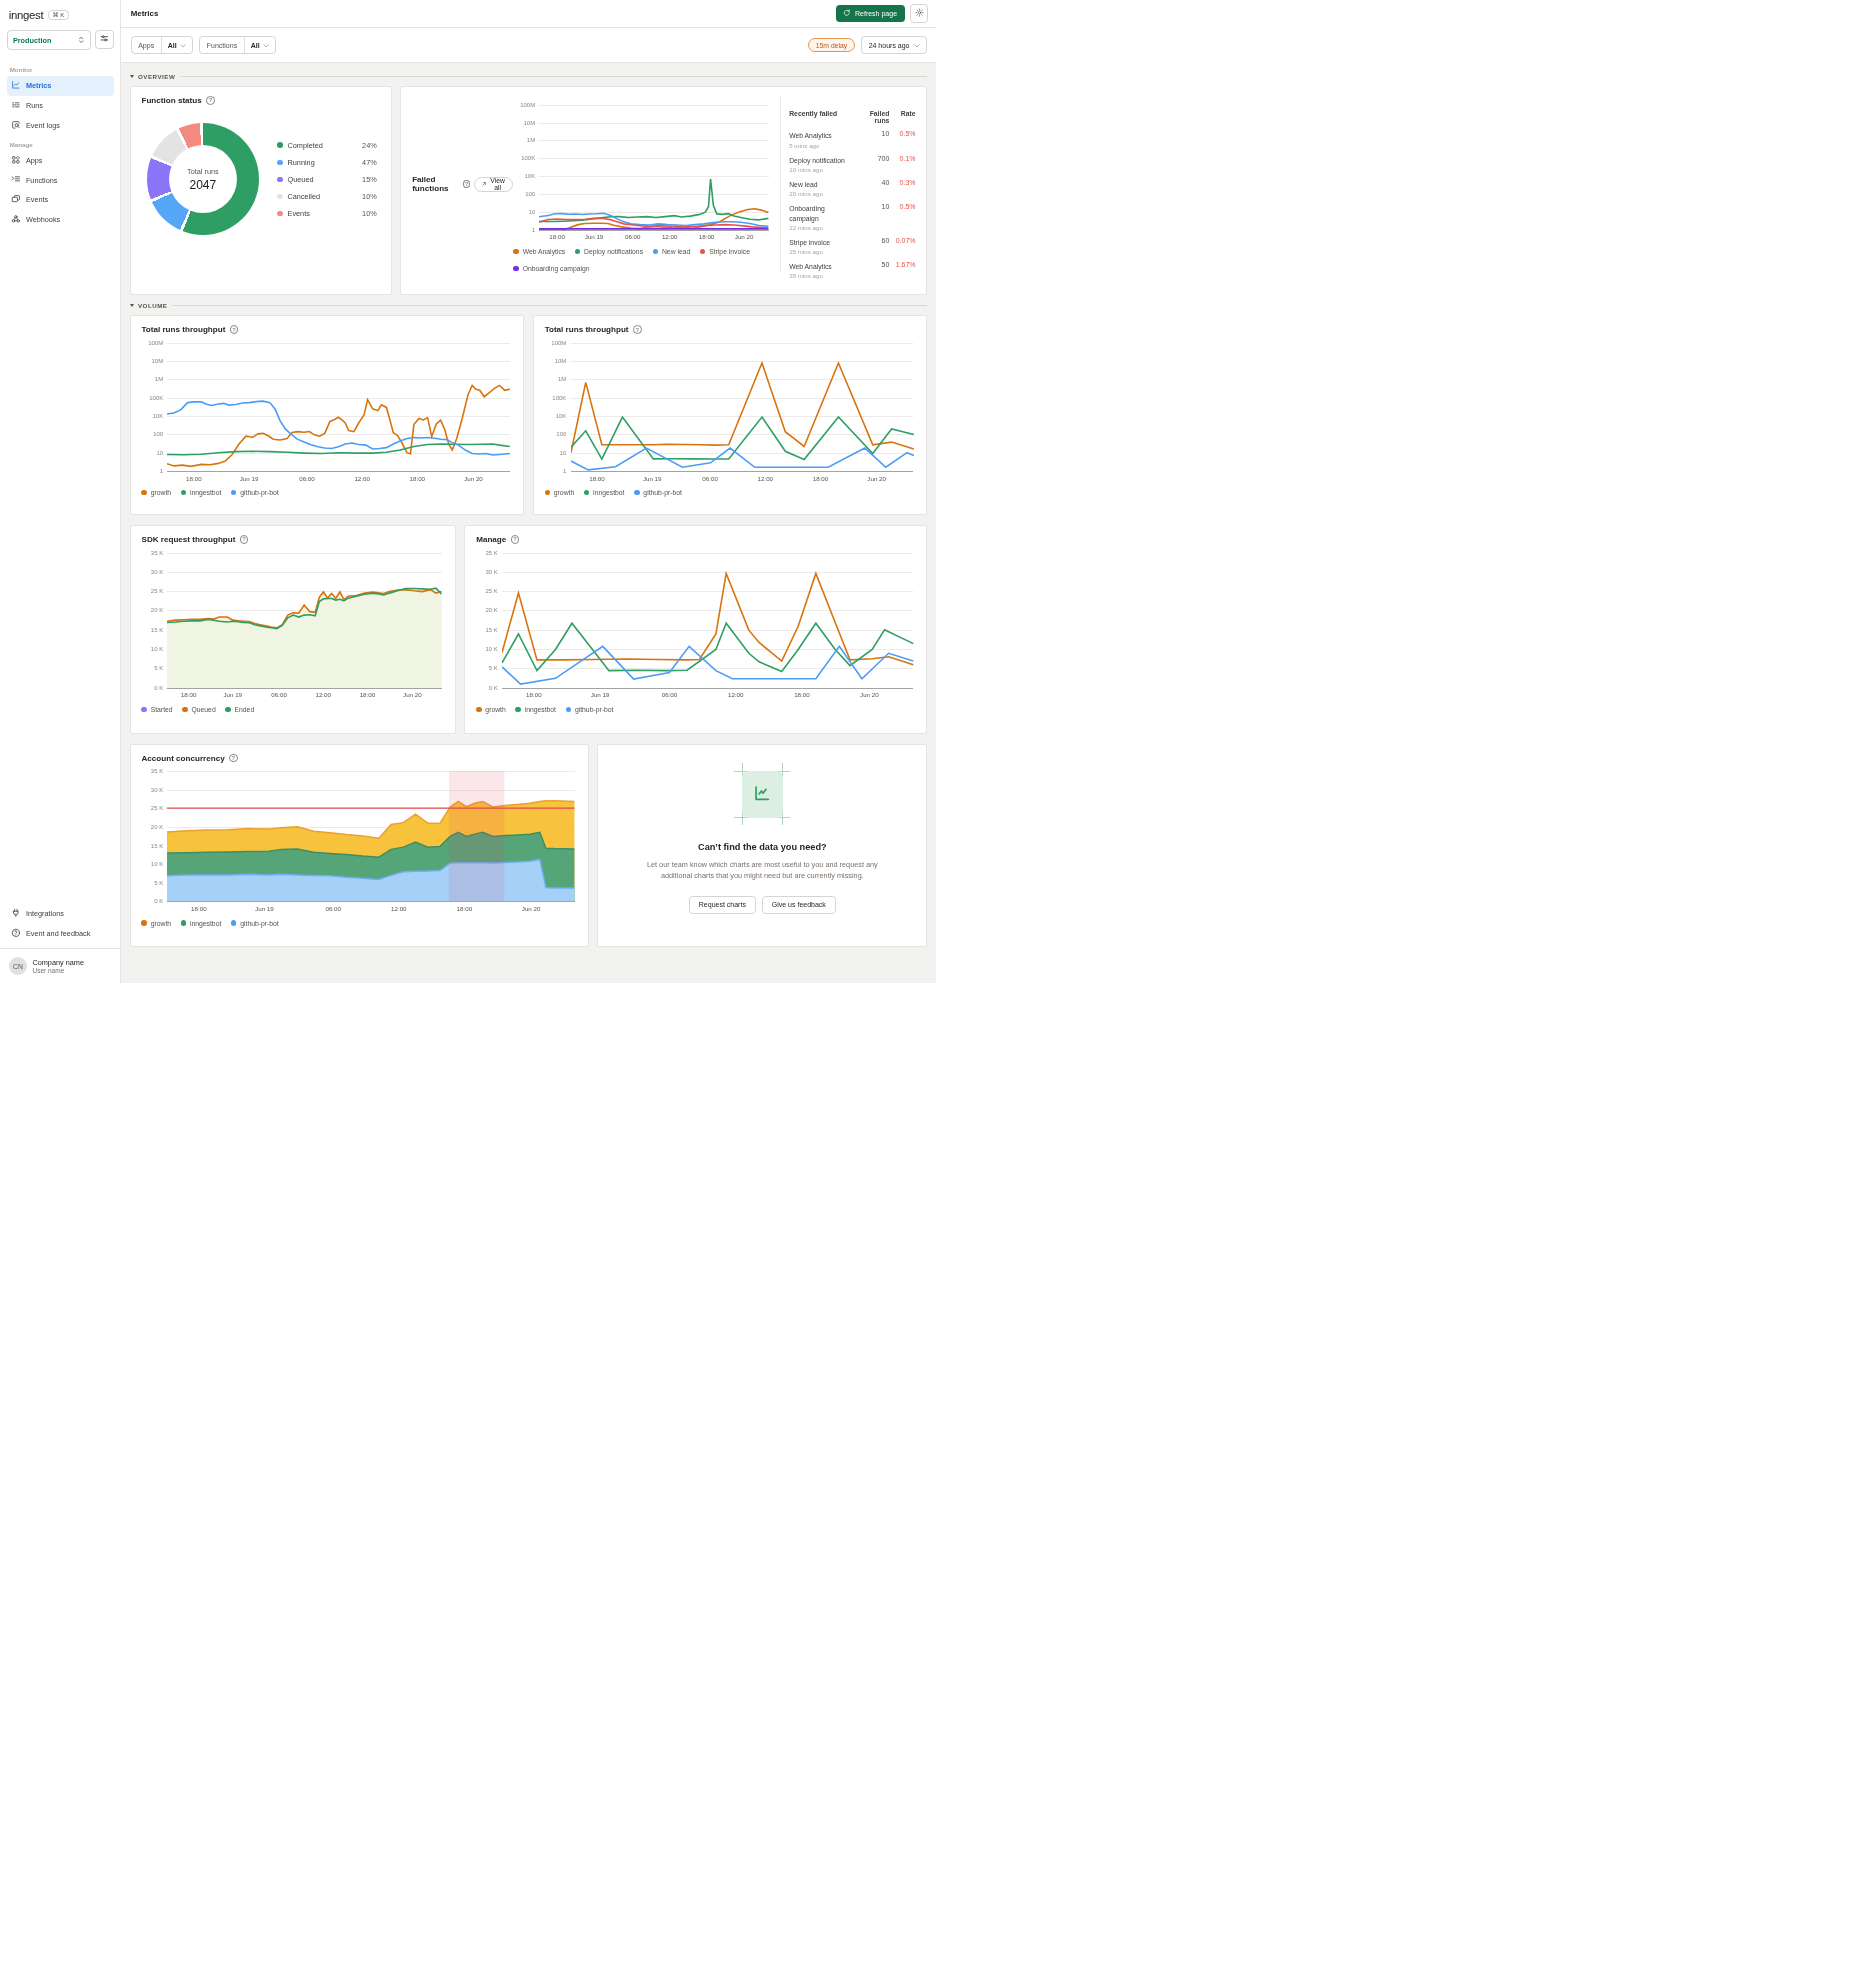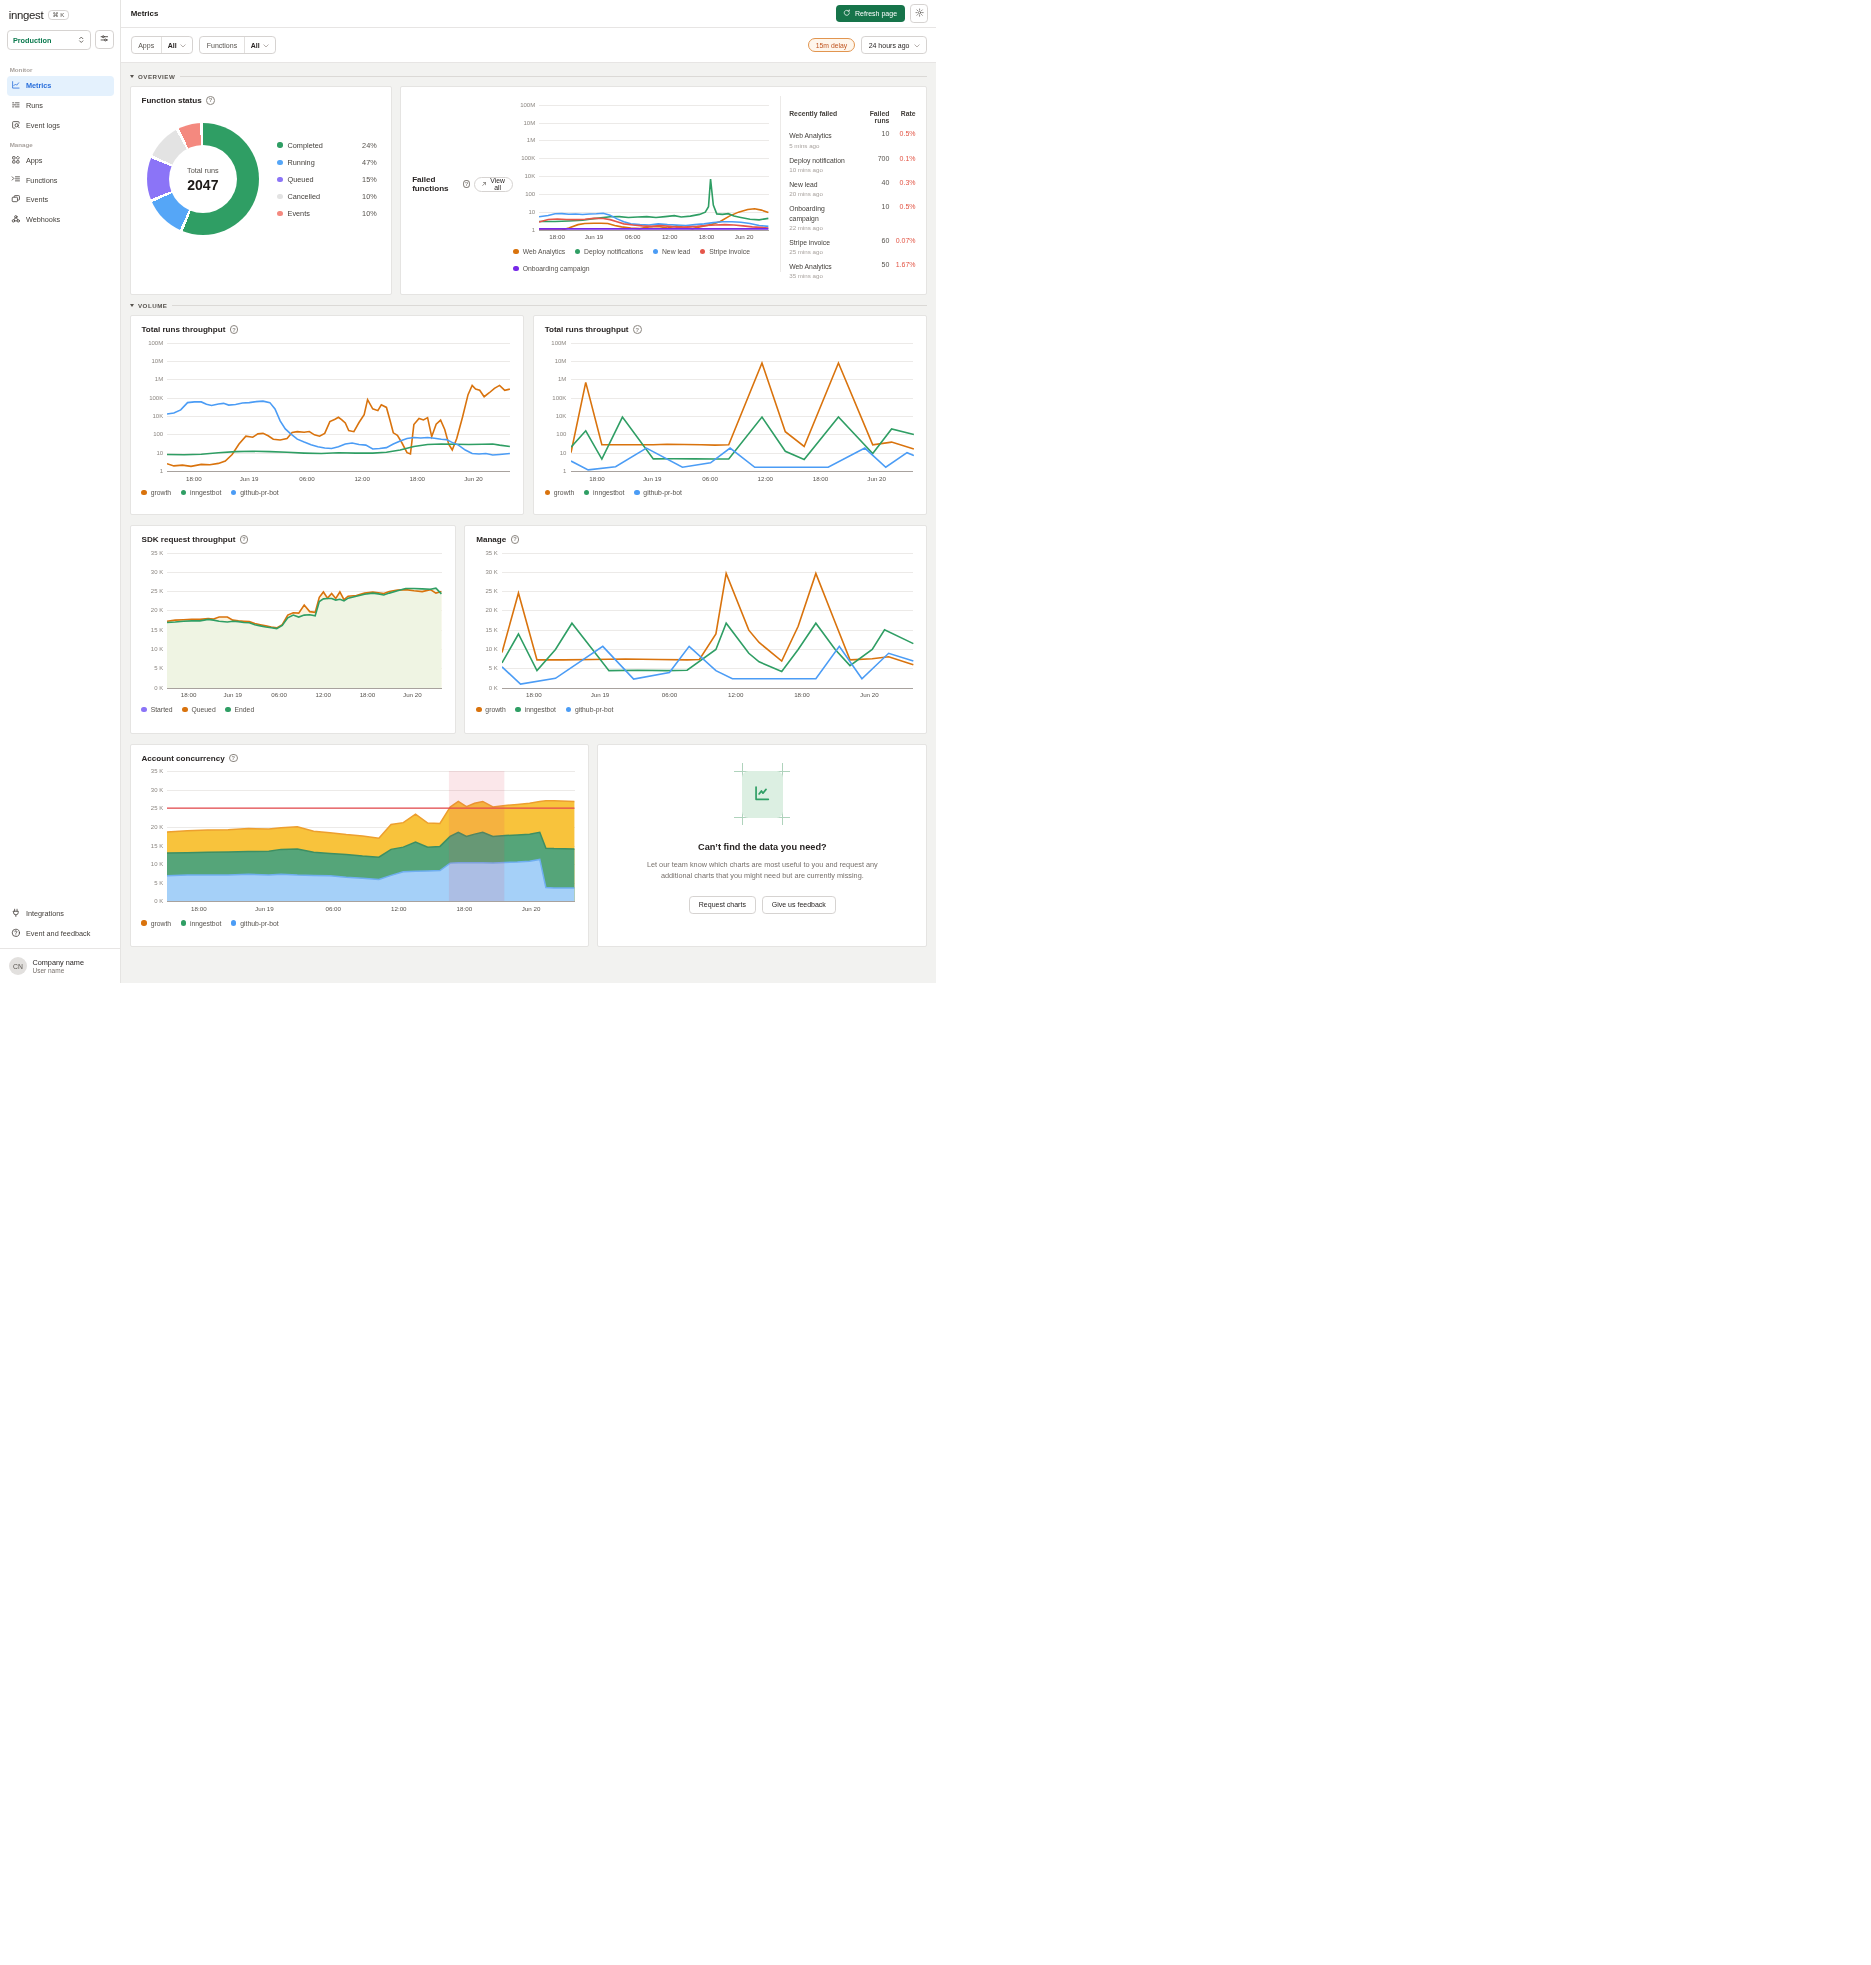--- a/index.html
+++ b/index.html
@@ -108,21 +108,21 @@
   }
 
   
   .fs-body { display:flex; align-items:center; gap:18.4px; padding:18.4px 3.2px 0 5.4px; }
   .donut { width:112px; height:112px; border-radius:50%; position:relative; flex:0 0 auto; }
   .donut-hole {
     position:absolute; inset:22px; background:#fff; border-radius:50%;
     display:flex; flex-direction:column; align-items:center; justify-content:center; gap:1.6px;
   }
   .donut-lab { font-size:7.3px; color:#57534e; }
-  .donut-val { font-size:14px; font-weight:700; color:#1c1917; }
+  .donut-val { font-size:12px; font-weight:400; color:#1c1917; }
   .fs-legend { flex:1; max-width:119px; }
   .fs-li { display:flex; align-items:center; gap:4.9px; margin:8.1px 0; font-size:7.3px; }
   .fs-li .lbl { flex:1; color:#44403C; }
   .fs-li .pct { color:#57534e; }
   .dot { width:5.4px; height:5.4px; border-radius:50%; display:inline-block; flex:0 0 auto; }
 
   
   .ff-body { display:flex; height:calc(100% - 13px); }
   .ff-left { flex:1; min-width:0; display:flex; padding-right:8.7px; }
   .ff-right { width:136px; border-left:0.5px solid #ECEAE8; padding-left:8.7px; padding-top:14px; }

